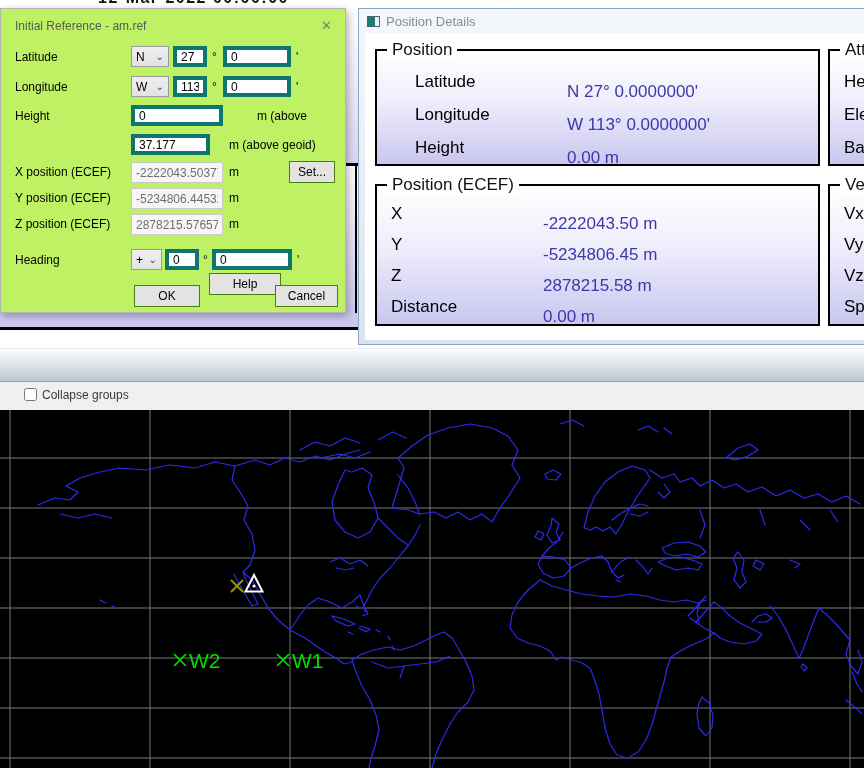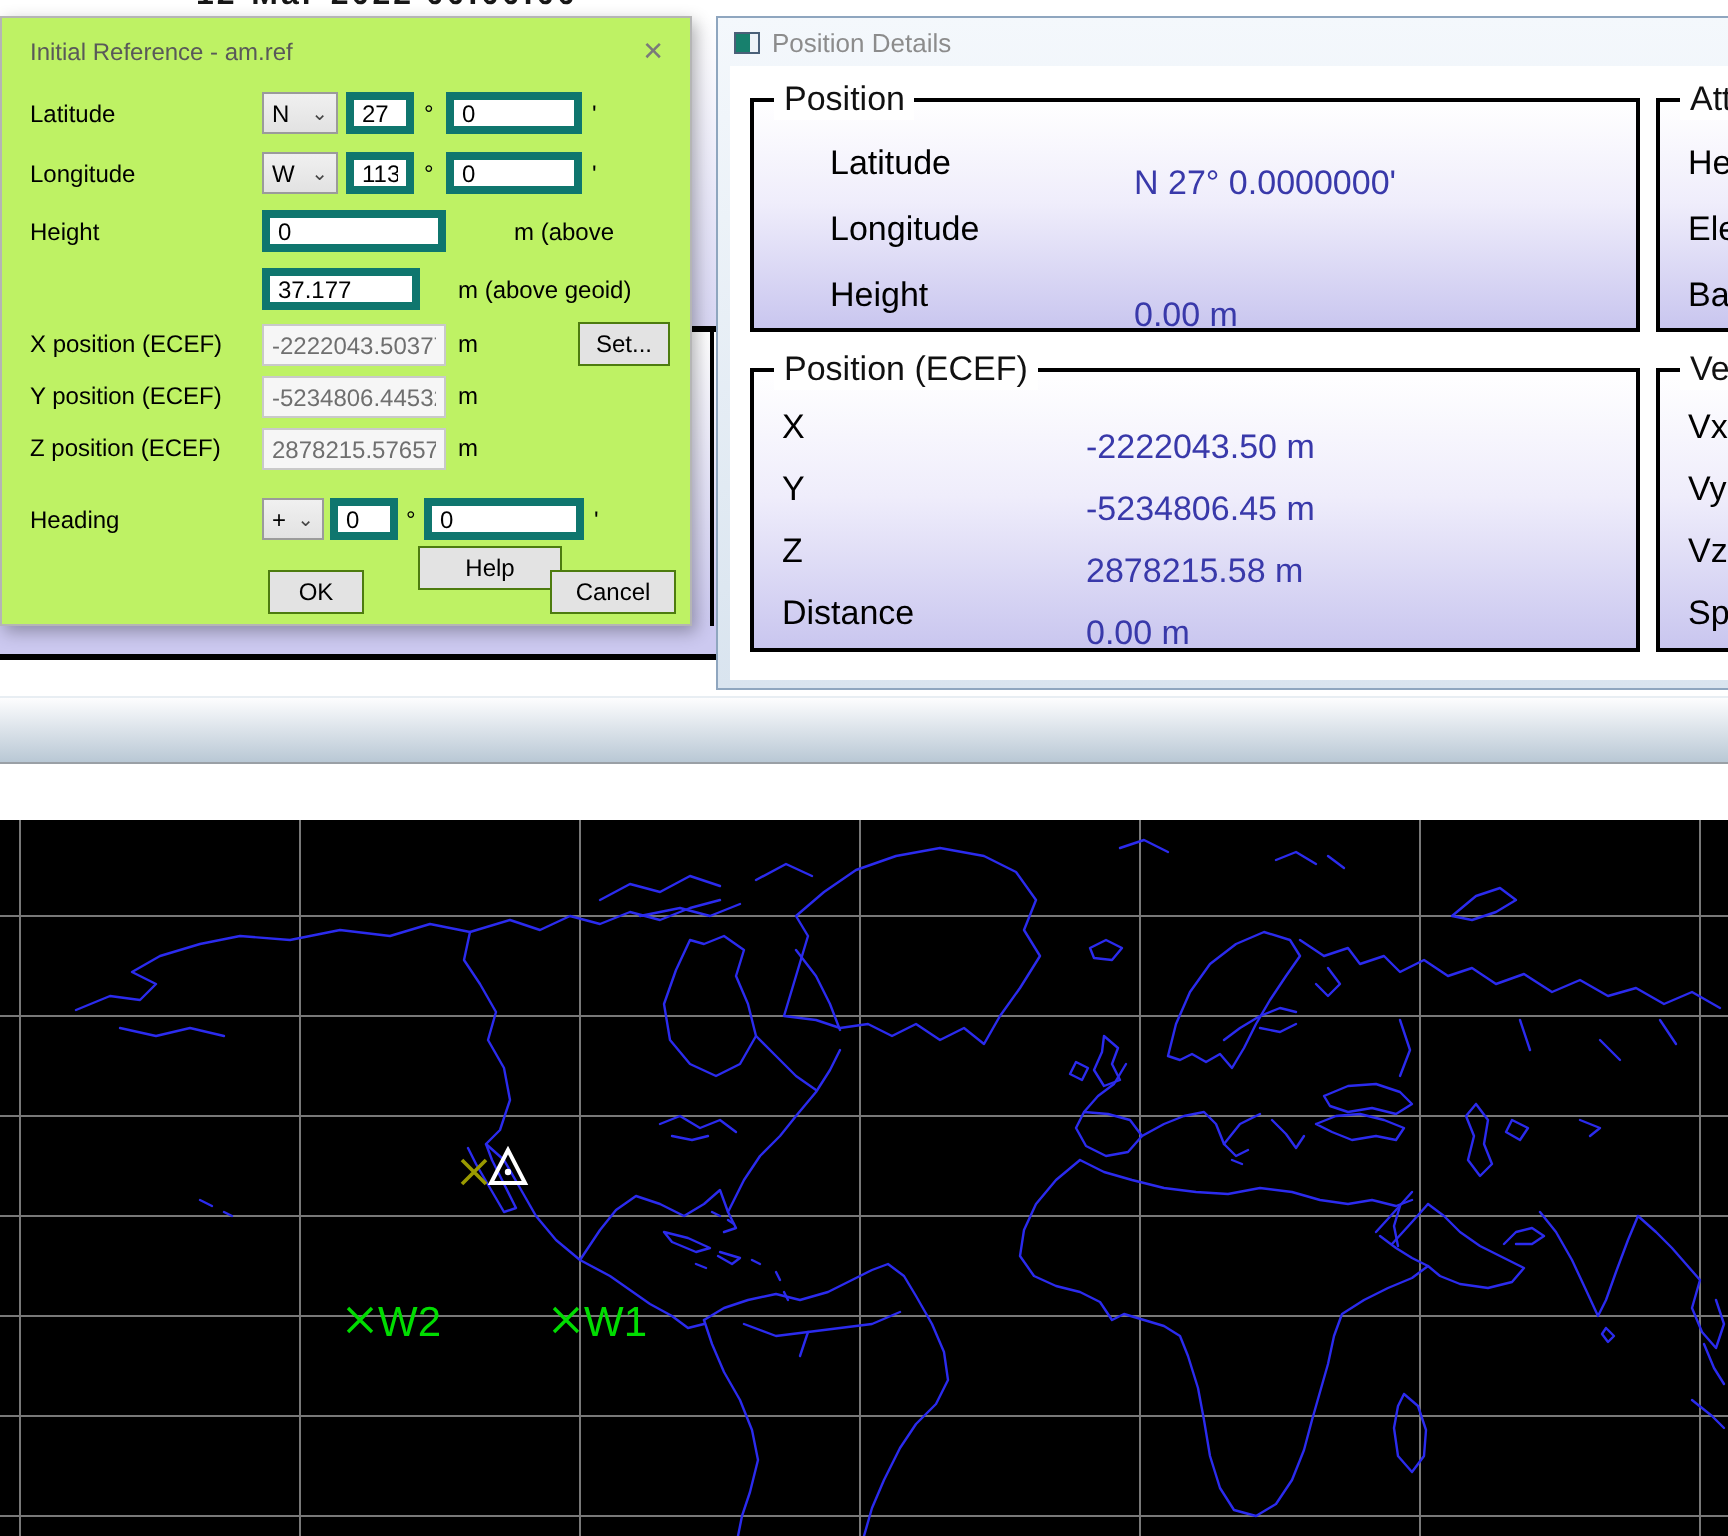--- a/index.html
+++ b/index.html
@@ -63,20 +63,24 @@
   <div class="abs sliver-a"></div>
   <div class="abs sliver-line"></div>
   <div class="abs sliver-b"></div>
   <div class="abs sliver-v"></div>
   <div class="abs lav-strip"></div>
   <div class="abs blk-strip"></div>
   <div class="abs white-strip"></div>
   <div class="abs band"></div>
   <div class="abs divider"></div>
 
+  <div class="abs tool-strip">
+    <input type="checkbox" style="">
+    <span class="lbl">Collapse groups</span>
+  </div>
 
   <div class="abs map">
     <svg width="864" height="358" viewBox="0 0 864 358">
 
       <g stroke-width="1" fill="none" stroke="#787878">
         <path d="M10 0V358 M150 0V358 M290 0V358 M430 0V358 M570 0V358 M710 0V358 M850 0V358"></path>
         <path d="M0 48H864 M0 98H864 M0 148H864 M0 198H864 M0 248H864 M0 298H864 M0 348H864"></path>
       </g>
 
       <g fill="none" stroke-width="1.2" stroke-linejoin="round" stroke-linecap="round" stroke="#2b2bee">
@@ -194,20 +198,21 @@
 
       <div class="pd-group" style="left:10px; top:16px; width:445px; height:117px;padding-left:24px;">
         <span class="pd-group-title">Position</span>
         <div class="pd-rows">
           <div class="pd-row">
             <span>Latitude</span>
             <span class="pd-val">N 27° 0.0000000'</span>
           </div>
           <div class="pd-row">
             <span>Longitude</span>
+            <span class="pd-val">W 113° 0.0000000'</span>
           </div>
           <div class="pd-row">
             <span>Height</span>
             <span class="pd-val">0.00 m</span>
           </div>
         </div>
       </div>
 
       <div class="pd-group" style="left:10px; top:151px; width:445px; height:142px;">
         <span class="pd-group-title">Position (ECEF)</span>
@@ -314,18 +319,18 @@
     <span class="row-label" style="top:244px;">Heading</span>
     <div class="combo" style="left:130px; top:240px; width:31px;">
       <span>+</span>
         <span class="chev">⌄</span>
     </div>
     <input type="text" style="left: 164px; top: 240px; width: 34px;" readonly="" value="0">
     <span class="unit" style="left:202px; top:244px;">°</span>
     <input type="text" style="left: 211px; top: 240px; width: 80px;" readonly="" value="0">
     <span class="unit" style="left:296px; top:244px;">'</span>
 
-    <button class="btn" style="left:133px; top:276px; width:48px;">OK</button>
+    <button class="btn" style="left:133px; top:276px; width:66px;">OK</button>
     <button class="btn" style="left:208px; top:264px; width:72px;">Help</button>
     <button class="btn" style="left:274px; top:276px; width:63px;">Cancel</button>
   </div>
 
 </div>
 
 </body></html>

